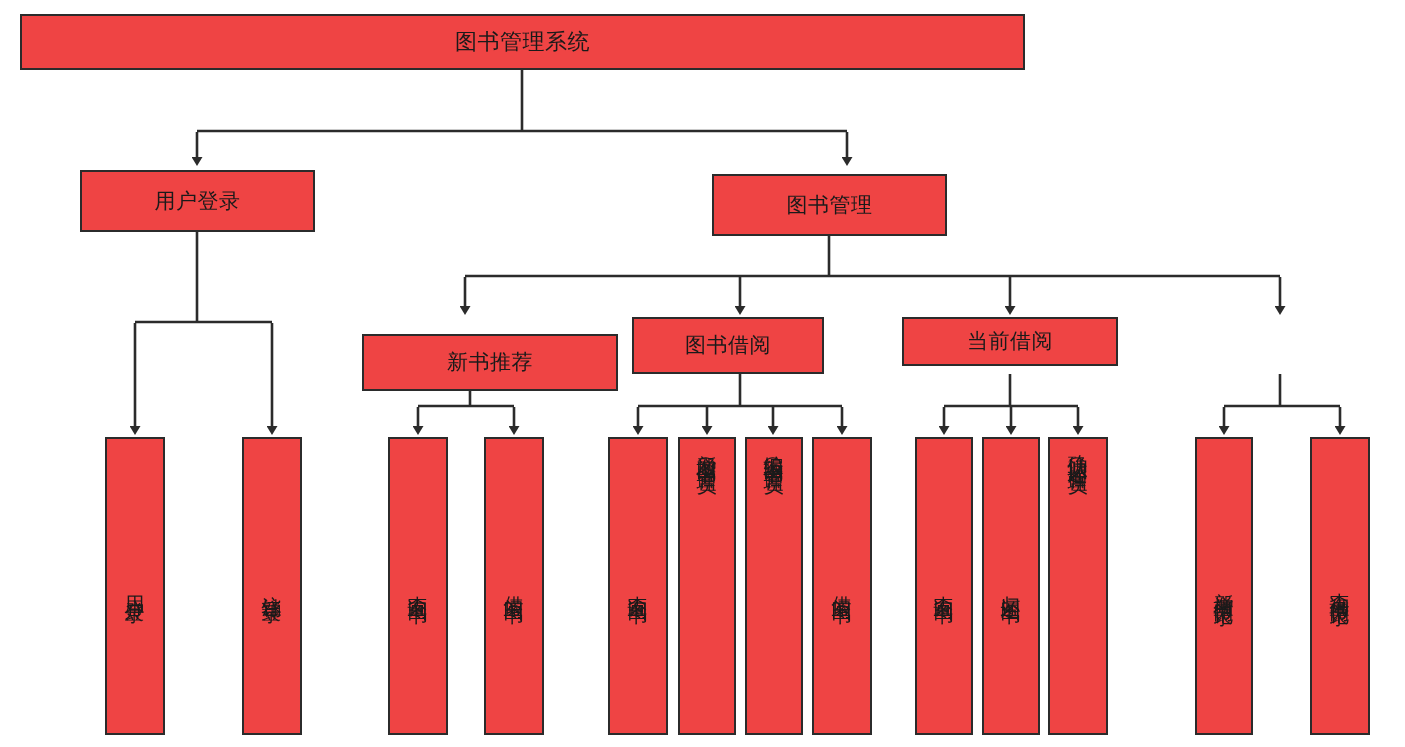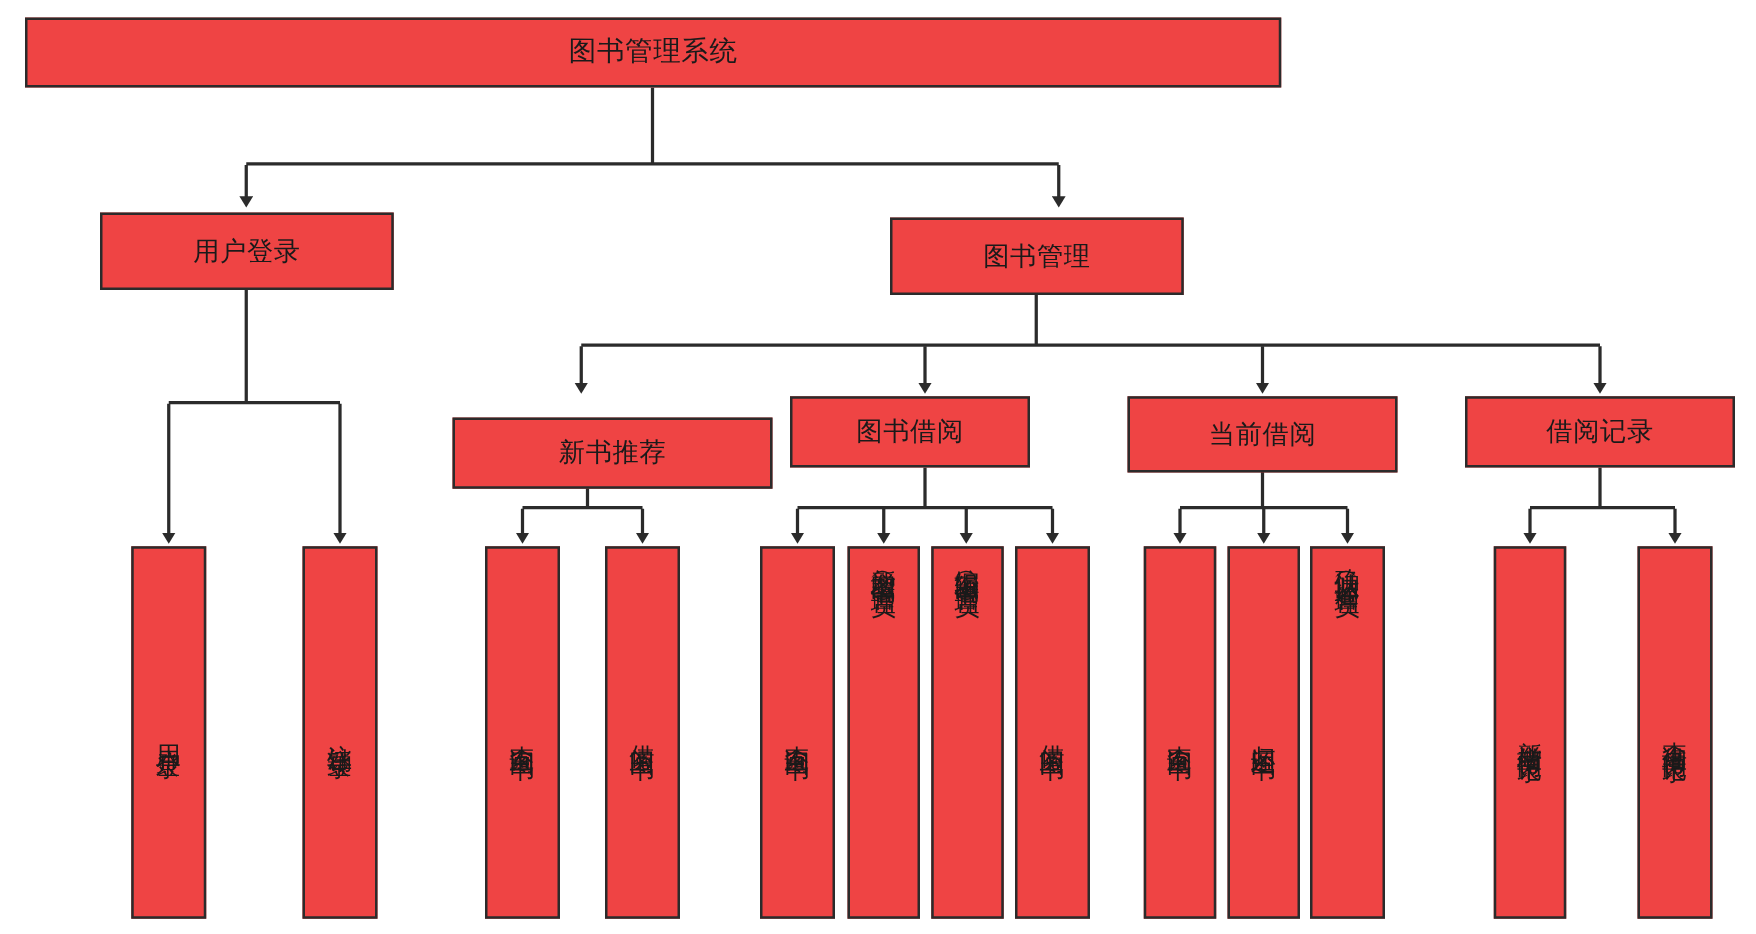--- a/index.html
+++ b/index.html
@@ -138,25 +138,22 @@
   <div class="node lvl2" style="left:712px; top:174px; width:235px; height:62px;">
     <span class="label">图书管理</span>
   </div>
 
   <div class="node lvl3" style="left:362px; top:334px; width:256px; height:57px;">
     <span class="label">新书推荐</span>
   </div>
   <div class="node lvl3" style="left:632px; top:317px; width:192px; height:57px;">
     <span class="label">图书借阅</span>
   </div>
-  <div class="node lvl3" style="left:902px; top:317px; width:216px; height:61px;">
+  <div class="node lvl3" style="left:902px; top:317px; width:216px; height:49px;">
     <span class="label">当前借阅</span>
-  </div>
-  <div class="node lvl3" style="left:1172px; top:317px; width:216px; height:57px;">
-    <span class="label">借阅记录</span>
   </div>
 
   <div class="node leaf center" style="left:105px; top:437px; width:60px; height:298px;">
     <span class="label">用户登录</span>
   </div>
   <div class="node leaf center" style="left:242px; top:437px; width:60px; height:298px;">
     <span class="label">注销登录</span>
   </div>
 
   <div class="node leaf center" style="left:388px; top:437px; width:60px; height:298px;">

